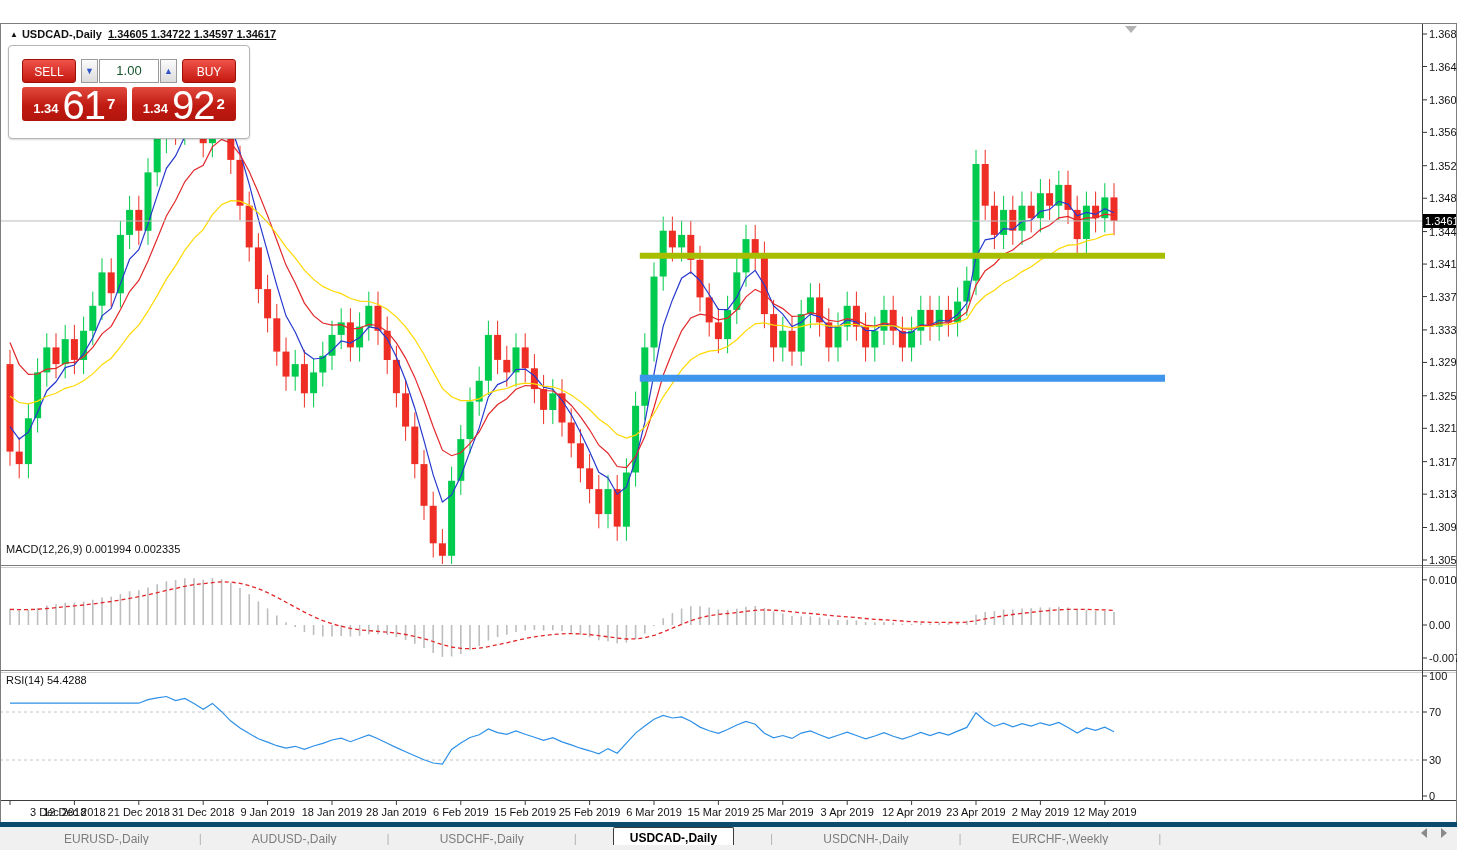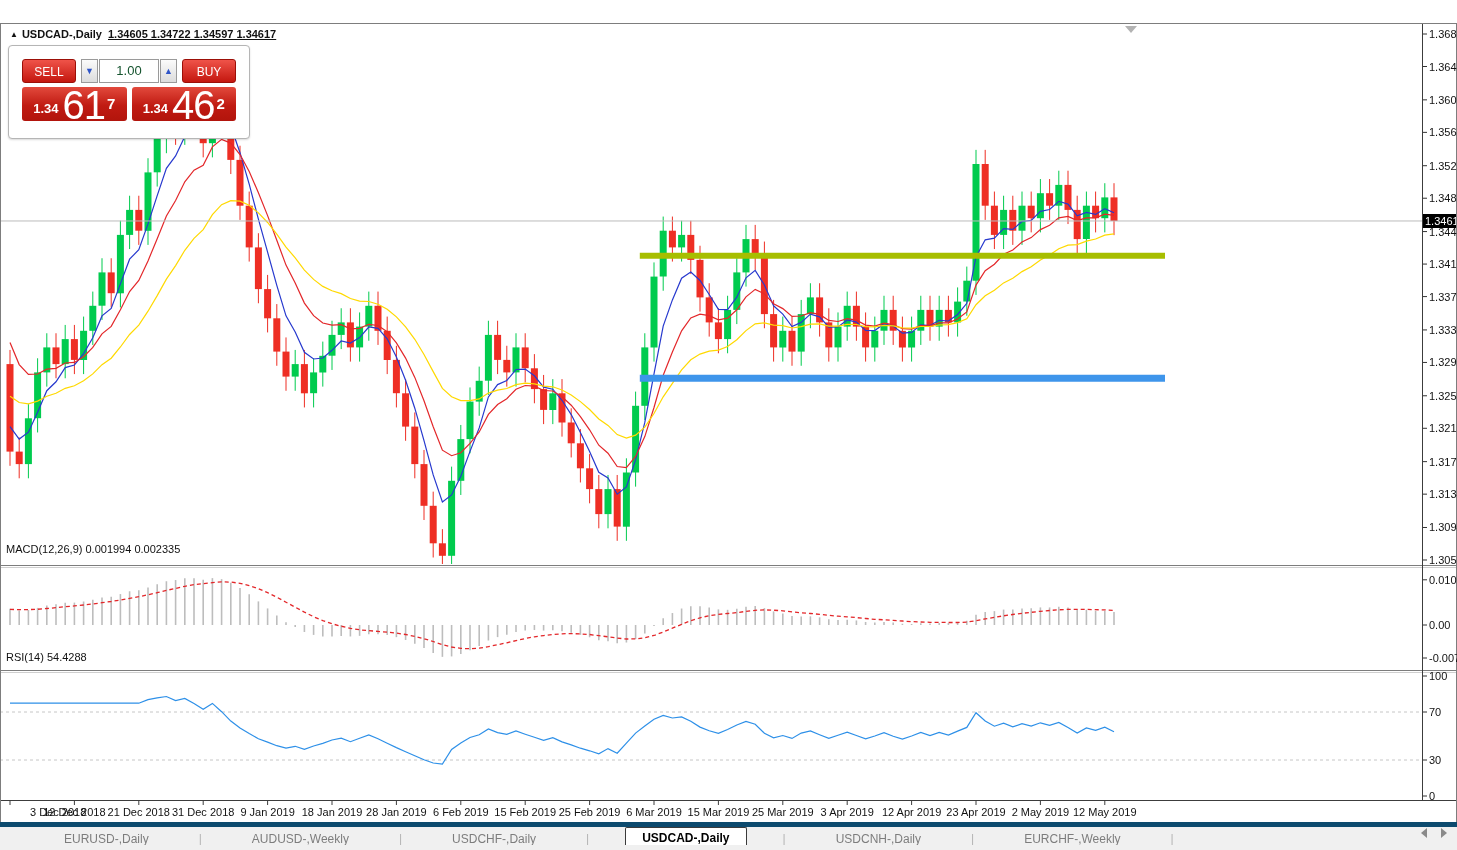--- a/index.html
+++ b/index.html
@@ -557,35 +557,35 @@
         <div class="trade-btn" style="margin-left:4px">BUY</div>
       </div>
       <div class="row2">
         <div class="quote" id="q-sell">
           <span class="small">1.34</span>
           <span class="big">61</span>
           <span class="sup">7</span>
         </div>
         <div class="quote">
           <span class="small">1.34</span>
-          <span class="big">46</span>
+          <span class="big">92</span>
           <span class="sup">2</span>
         </div>
       </div>
     </div>
 
     <div class="ind-label" style="top:520px">MACD(12,26,9) 0.001994 0.002335</div>
-    <div class="ind-label" style="top:628px">RSI(14) 54.4288</div>
+    <div class="ind-label" style="top:651px">RSI(14) 54.4288</div>
   </div>
 
   <div id="tabbar">
       <div style="width: 14px;"></div>
       <div class="tab">EURUSD-,Daily</div>
       <div class="tab-sep">|</div>
-      <div class="tab">AUDUSD-,Weekly</div>
+      <div class="tab">AUDUSD-,Daily</div>
       <div class="tab-sep">|</div>
       <div class="tab">USDCHF-,Daily</div>
       <div class="tab-sep">|</div>
       <div class="tab active">USDCAD-,Daily</div>
       <div class="tab-sep">|</div>
       <div class="tab">USDCNH-,Daily</div>
       <div class="tab-sep">|</div>
       <div class="tab">EURCHF-,Weekly</div>
       <div class="tab-sep">|</div>
     </div>

